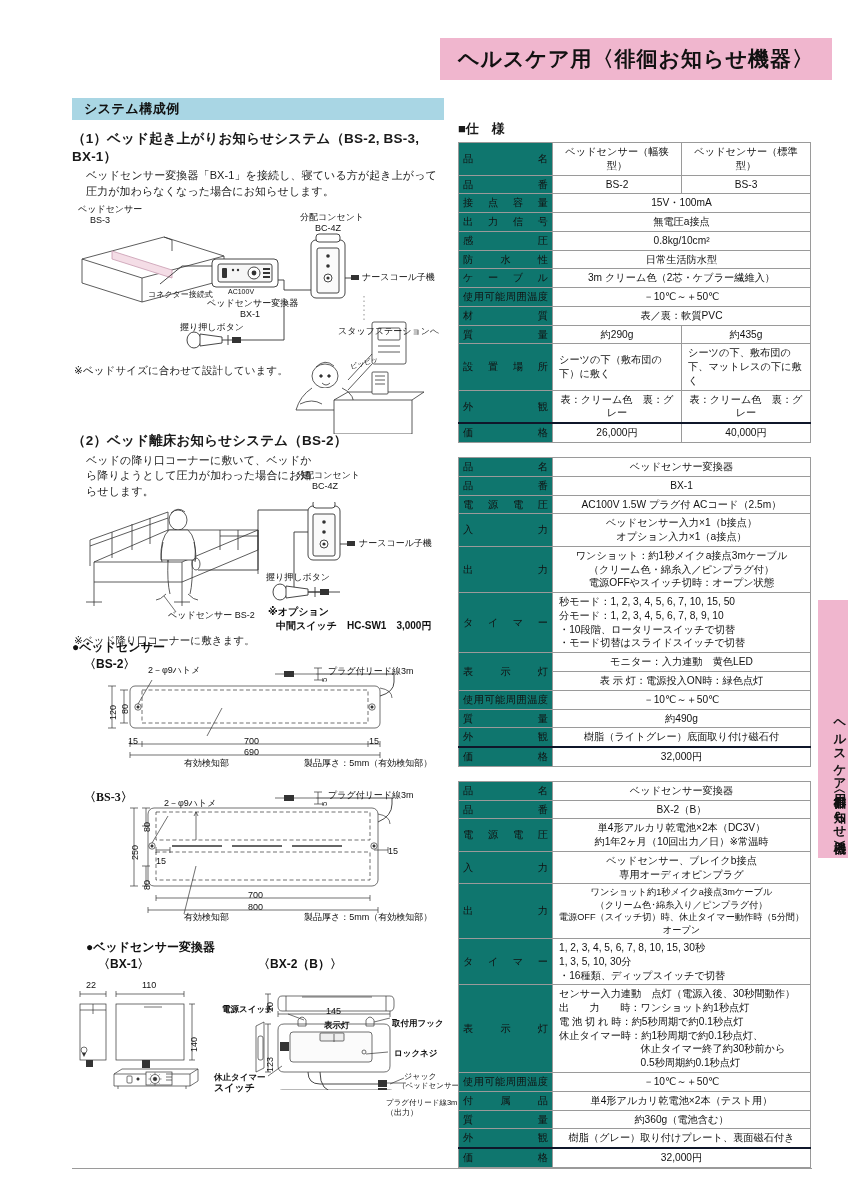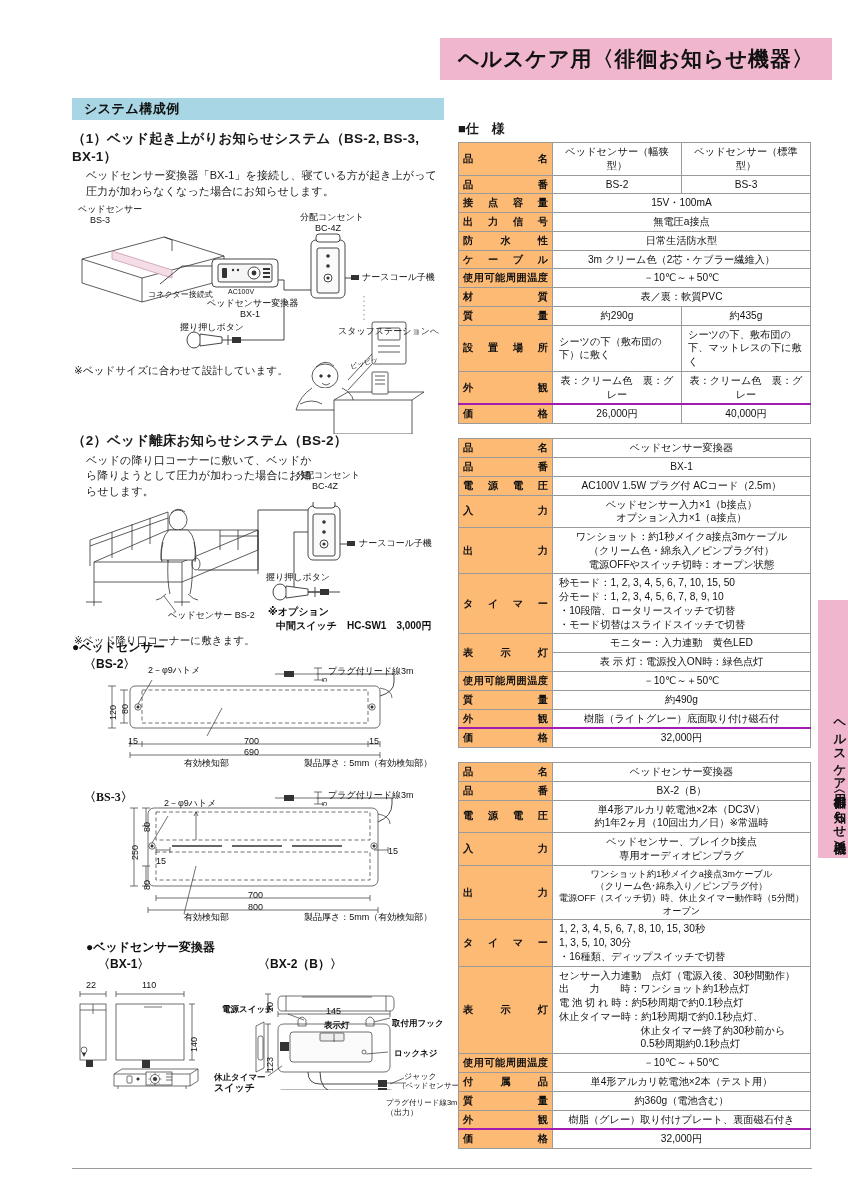--- a/index.html
+++ b/index.html
@@ -74,28 +74,28 @@
   table.spec {
     border-collapse: collapse; width: 352px; table-layout: fixed;
     margin-bottom: 12px;
   }
   table.spec td {
     border: 1px solid #9a9a9a;
     font-size: 10.2px; line-height: 1.35; padding: 2px 4px;
     vertical-align: middle; color: #111;
   }
   td.lab {
-    background: #fdba74; width: 94px; font-weight: bold;
+    background: #0f766e; width: 94px; font-weight: normal;
     text-align: justify; text-align-last: justify;
     padding: 2px 6px; font-size: 10.5px;
   }
   td.val { text-align: center; }
   td.val.left { text-align: left; padding-left: 6px; }
   td.val.tiny { font-size: 9.2px; }
-  tr.price-row td { border-top: 2px solid #a21caf; }
+  tr.price-row td { border-top: 2px solid #0f172a; }
 
   
   .bottom-rule {
     position: absolute; left: 72px; top: 1168px; width: 740px;
     border-top: 1px solid #9a9a9a;
   }
 </style>
 </head>
 <body>
 
@@ -498,20 +498,24 @@
           </tr>
           <tr>
             <td class="lab">接　点　容　量</td>
             <td class="val" colspan="2">15V・100mA</td>
           </tr>
           <tr>
             <td class="lab">出　力　信　号</td>
             <td class="val" colspan="2">無電圧a接点</td>
           </tr>
           <tr>
+            <td class="lab">感　　　　圧</td>
+            <td class="val" colspan="2">0.8kg/10cm²</td>
+          </tr>
+          <tr>
             <td class="lab">防　　水　　性</td>
             <td class="val" colspan="2">日常生活防水型</td>
           </tr>
           <tr>
             <td class="lab">ケ　ー　ブ　ル</td>
             <td class="val" colspan="2">3m クリーム色（2芯・ケブラー繊維入）</td>
           </tr>
           <tr>
             <td class="lab">使用可能周囲温度</td>
             <td class="val" colspan="2">－10℃～＋50℃</td>

